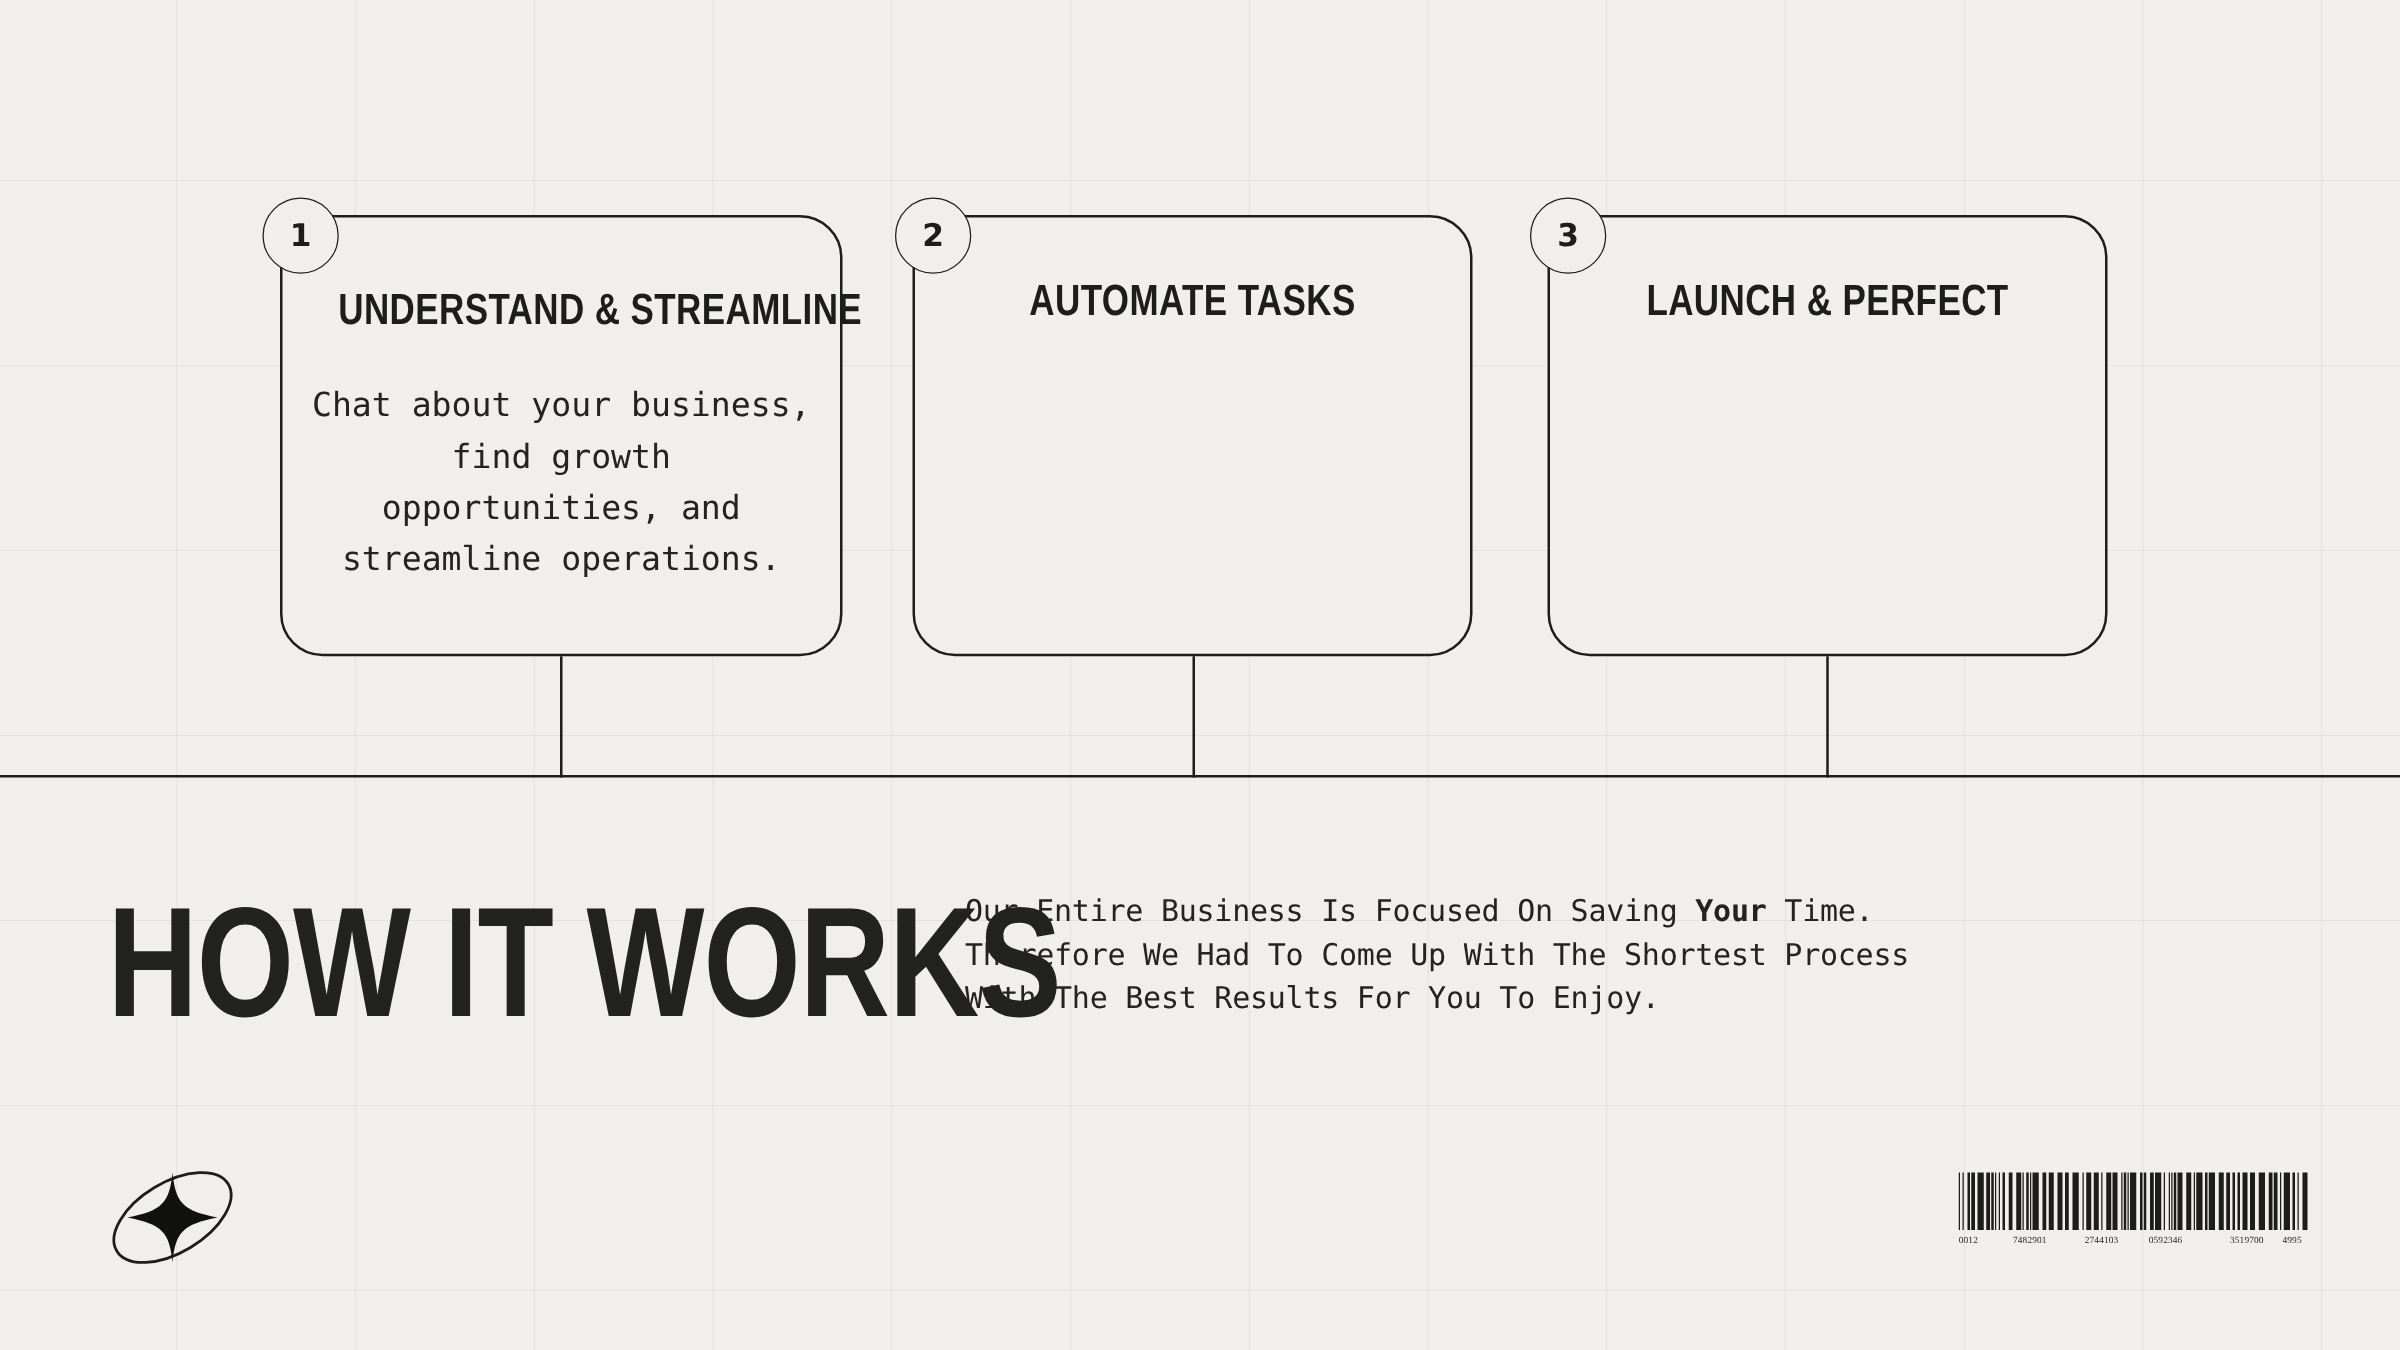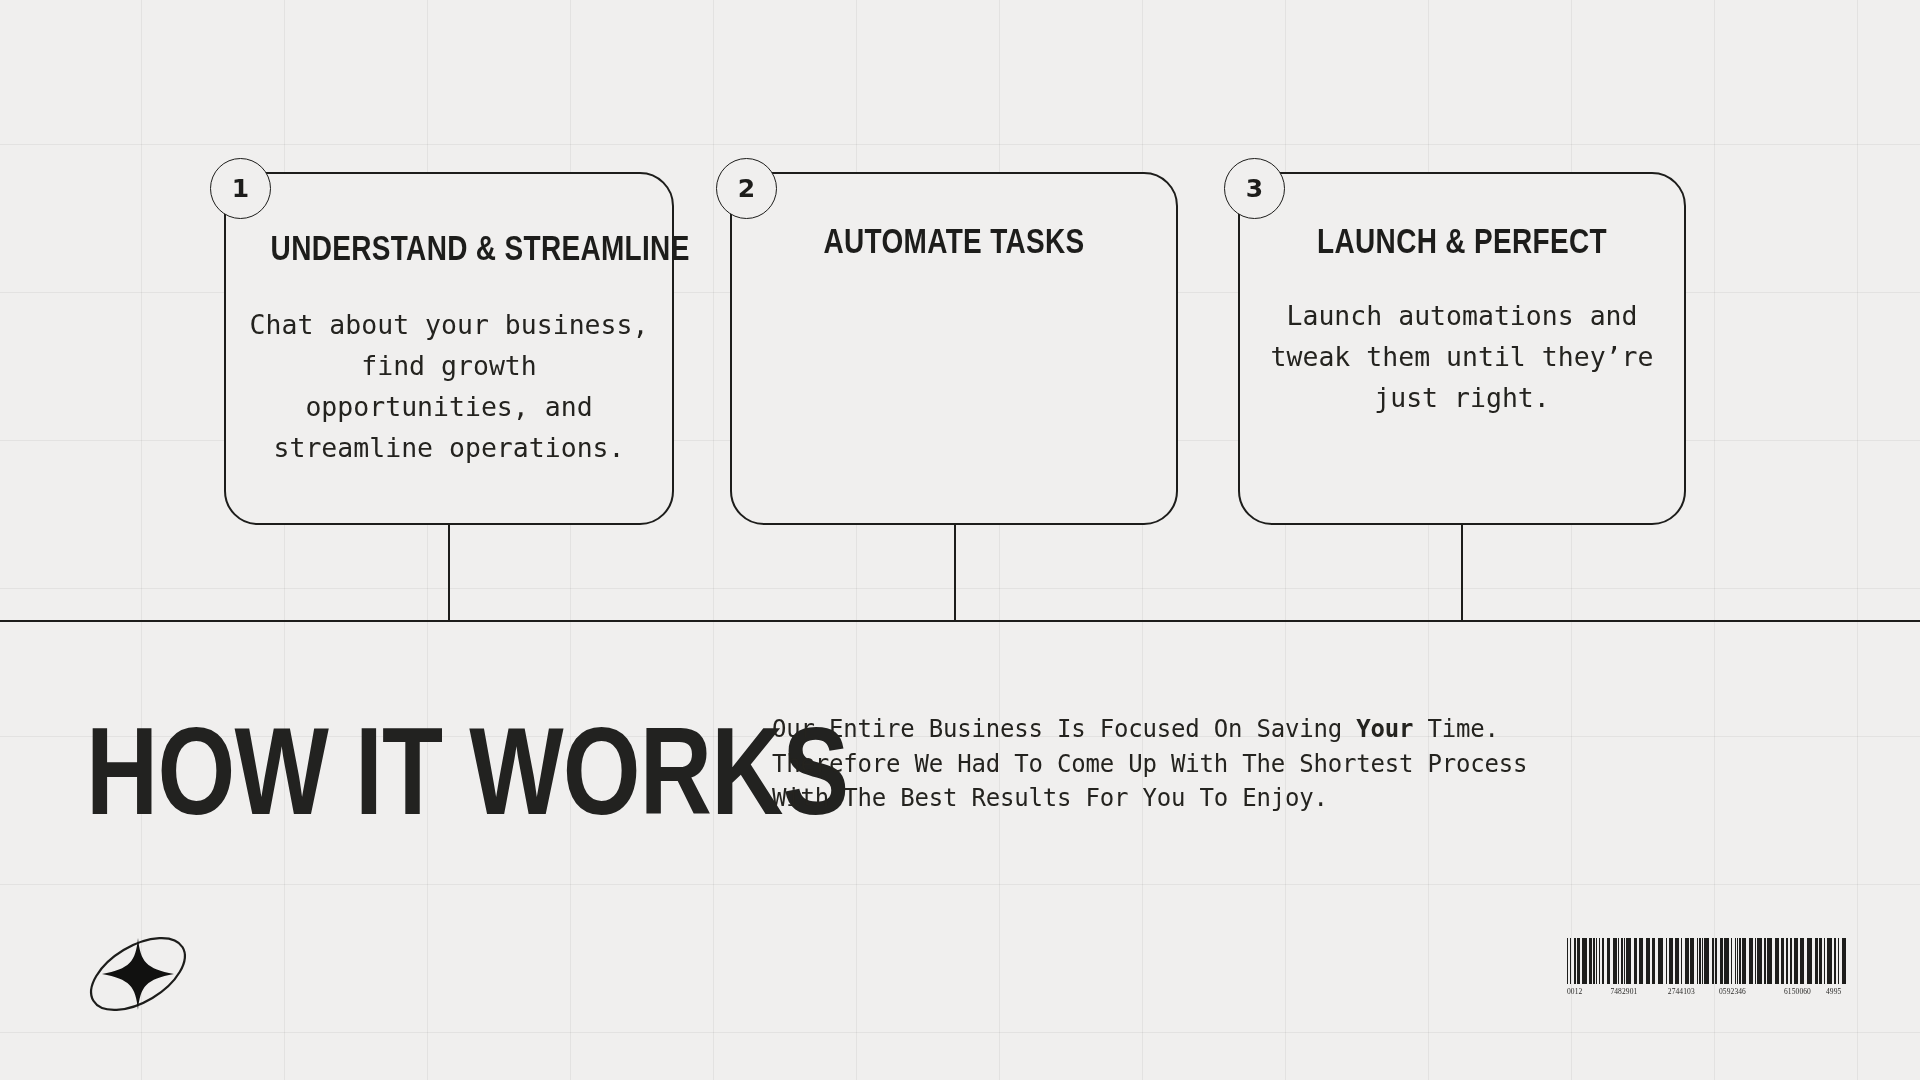--- a/index.html
+++ b/index.html
@@ -163,21 +163,20 @@
     </div>
 
     <div class="card card-2">
       <div class="badge">2</div>
       <h2 class="card-title t2">AUTOMATE TASKS</h2>
     </div>
 
     <div class="card card-3">
       <div class="badge">3</div>
       <h2 class="card-title t3">LAUNCH &amp; PERFECT</h2>
-      <p class="card-body b3">Launch automations and tweak them until they’re just right.</p>
     </div>
 
   </div>
 
   <div class="stem stem-1"></div>
   <div class="stem stem-2"></div>
   <div class="stem stem-3"></div>
 
   <h1 class="headline">HOW IT WORKS</h1>
 
@@ -309,18 +308,18 @@
         <i style="width: 1px;"></i>
         <i style="width: 3px; background: transparent;"></i>
         <i style="width: 4px;"></i>
         <i style="width: 1px; background: transparent;"></i>
       </div>
     <div class="bc-nums">
         <span style="left: 0px;">0012</span>
         <span style="left: 43.4px;">7482901</span>
         <span style="left: 100.8px;">2744103</span>
         <span style="left: 152px;">0592346</span>
-        <span style="left: 217px;">6150060</span>
+        <span style="left: 217px;">3519700</span>
         <span style="left: 259px;">4995</span>
       </div>
   </div>
 
 </div>
 
 </body></html>

